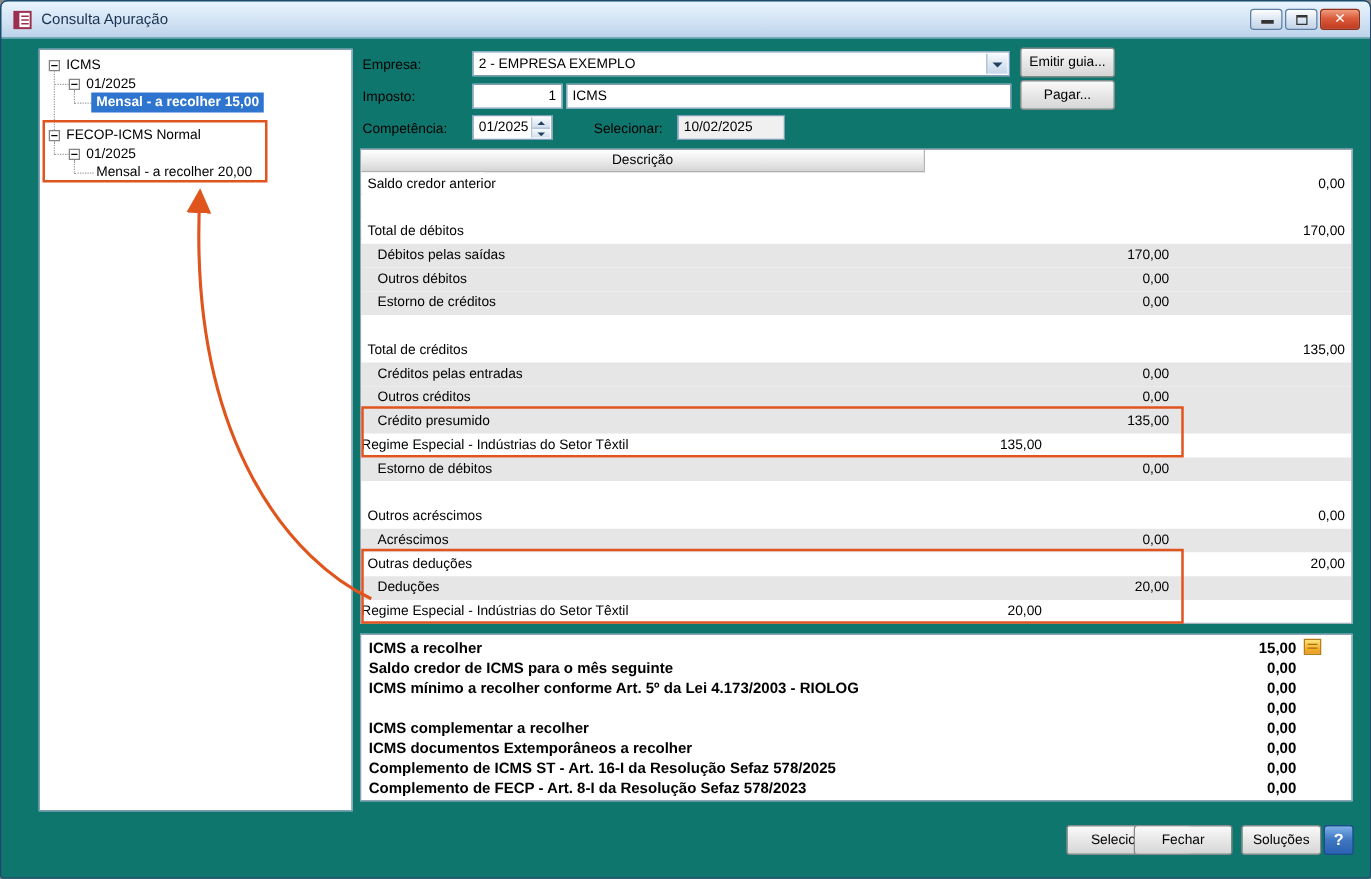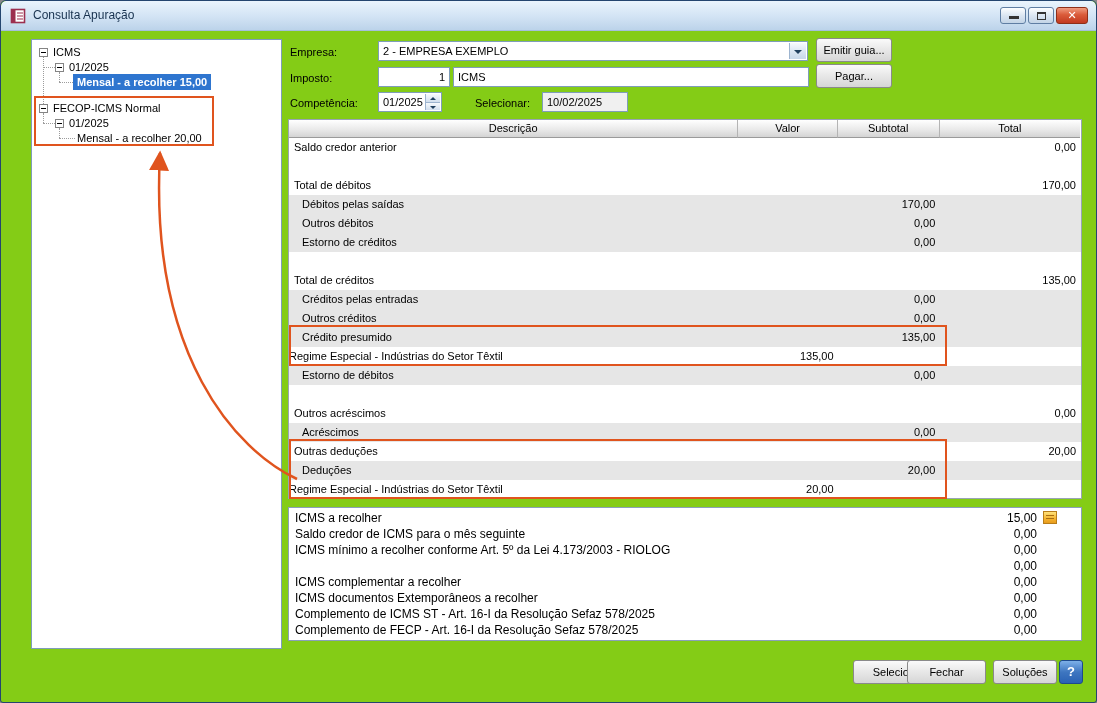--- a/index.html
+++ b/index.html
@@ -1,17 +1,17 @@
 <!DOCTYPE html>
 <html><head>
 <meta charset="utf-8">
 <style>
   * { margin:0; padding:0; box-sizing:border-box; }
   body { font-family: "Liberation Sans", "DejaVu Sans", sans-serif; background:#888; }
-  .stage { position:relative; width:1097px; height:703px; background:#84cc16;
+  .stage { position:relative; width:1097px; height:703px; background:#0f766e;
            border:1px solid #24456f; border-radius:6px 6px 3px 3px; overflow:hidden; }
 
   
   .titlebar { position:absolute; left:0; right:0; top:0; height:30px;
     background:linear-gradient(#eaf4fd,#d2e3f4 55%,#bcd3ea);
     border-bottom:1px solid #a4bfdb; border-radius:5px 5px 0 0; }
   .win-icon { position:absolute; left:9px; top:7px; width:16px; height:16px; }
   .title-text { position:absolute; left:32px; top:7px; font-size:12px; color:#18324f; }
   .winbtns { position:absolute; top:6px; right:8px; display:flex; gap:2px; }
   .wbtn { height:17px; border:1px solid #5f7ea3; border-radius:3px;
@@ -52,36 +52,36 @@
 
   .btn { position:absolute; height:24px; border:1px solid #8a8a8a; border-radius:3px;
     background:linear-gradient(#fafafa,#e9e9e9 45%,#d6d6d6); font-size:11px; color:#000;
     text-align:center; line-height:22px; cursor:default; }
   .btn.help { background:linear-gradient(#7db0e8,#3e76c0 50%,#2a62b4); color:#fff;
     font-weight:bold; font-size:13px; border-color:#1d4a8c; }
 
   
   .grid { position:absolute; left:287px; top:118px; width:794px; height:380px;
     background:#fff; border:1px solid #98a4b4; overflow:hidden; }
-  .grid-header { position:absolute; left:0; top:0; right:1px; height:18px; display:flex; }
+  .grid-header { position:absolute; left:0; top:0; right:1px; height:18px; display:flex;flex-direction:column; }
   .gh { height:18px; line-height:17px; text-align:center; font-size:11px; color:#000;
     background:linear-gradient(#ffffff,#eaeaea 55%,#d4d4d4);
     border-right:1px solid #b4b4b4; border-bottom:1px solid #9a9a9a; }
   .trow { position:absolute; left:0; right:0; height:19px; display:flex; font-size:11px; line-height:19px; background:#fff; }
   .trow.r-shade { background:#e6e6e6; }
   .cell { overflow:hidden; white-space:nowrap; }
   .desc { width:451px; } .valor { width:100px; } .subtotal { width:102px; } .total { width:141px; }
   .gh.desc { width:451px; } .gh.valor { width:100px; } .gh.subtotal { width:102px; } .gh.total { width:141px; border-right:none; }
   .num { text-align:right; padding-right:5px; }
   .p0 { padding-left:5px; } .p1 { padding-left:13px; } .p2 { }
 
   
   .summary { position:absolute; left:287px; top:506px; width:794px; height:134px;
     background:#fff; border:1px solid #8aa0b8; display:flex; flex-direction:column; padding:2px 0; }
-  .srow { flex:1; position:relative; font-weight:normal; font-size:12px; }
+  .srow { flex:1; position:relative; font-weight:bold; font-size:12px; }
   .slabel { position:absolute; left:6px; top:1px; white-space:nowrap; }
   .svalue { position:absolute; right:44px; top:1px; }
   .guia-icon { position:absolute; right:24px; top:1px; width:14px; height:13px;
     background:linear-gradient(#ffe27a,#f5b32f 60%,#e89c1d); border:1px solid #b87d1a; }
   .guia-icon::after { content:""; position:absolute; left:2px; right:2px; top:3px;
     border-top:1px solid #a96f12; box-shadow:0 3px 0 #a96f12; }
 
   
   .annot { position:absolute; border:2px solid #e0541e; pointer-events:none; z-index:40; }
   .arrow-overlay { position:absolute; left:0; top:0; z-index:50; pointer-events:none; }
@@ -303,21 +303,21 @@
     </div>
     <div class="srow">
       <span class="slabel">ICMS documentos Extemporâneos a recolher</span>
       <span class="svalue">0,00</span>
     </div>
     <div class="srow">
       <span class="slabel">Complemento de ICMS ST - Art. 16-I da Resolução Sefaz 578/2025</span>
       <span class="svalue">0,00</span>
     </div>
     <div class="srow">
-      <span class="slabel">Complemento de FECP - Art. 16-I da Resolução Sefaz 578/2025</span>
+      <span class="slabel">Complemento de FECP - Art. 8-I da Resolução Sefaz 578/2023</span>
       <span class="svalue">0,00</span>
     </div>
   </div>
 
   <div class="btn" style="left:852px;top:659px;width:100px">Selecionar...</div>
   <div class="btn" style="left:906px;top:659px;width:79px">Fechar</div>
   <div class="btn" style="left:992px;top:659px;width:64px">Soluções</div>
   <div class="btn help" style="left:1058px;top:659px;width:24px">?</div>
 
   <div class="annot" style="left:33px;top:95px;width:180px;height:50px"></div>

